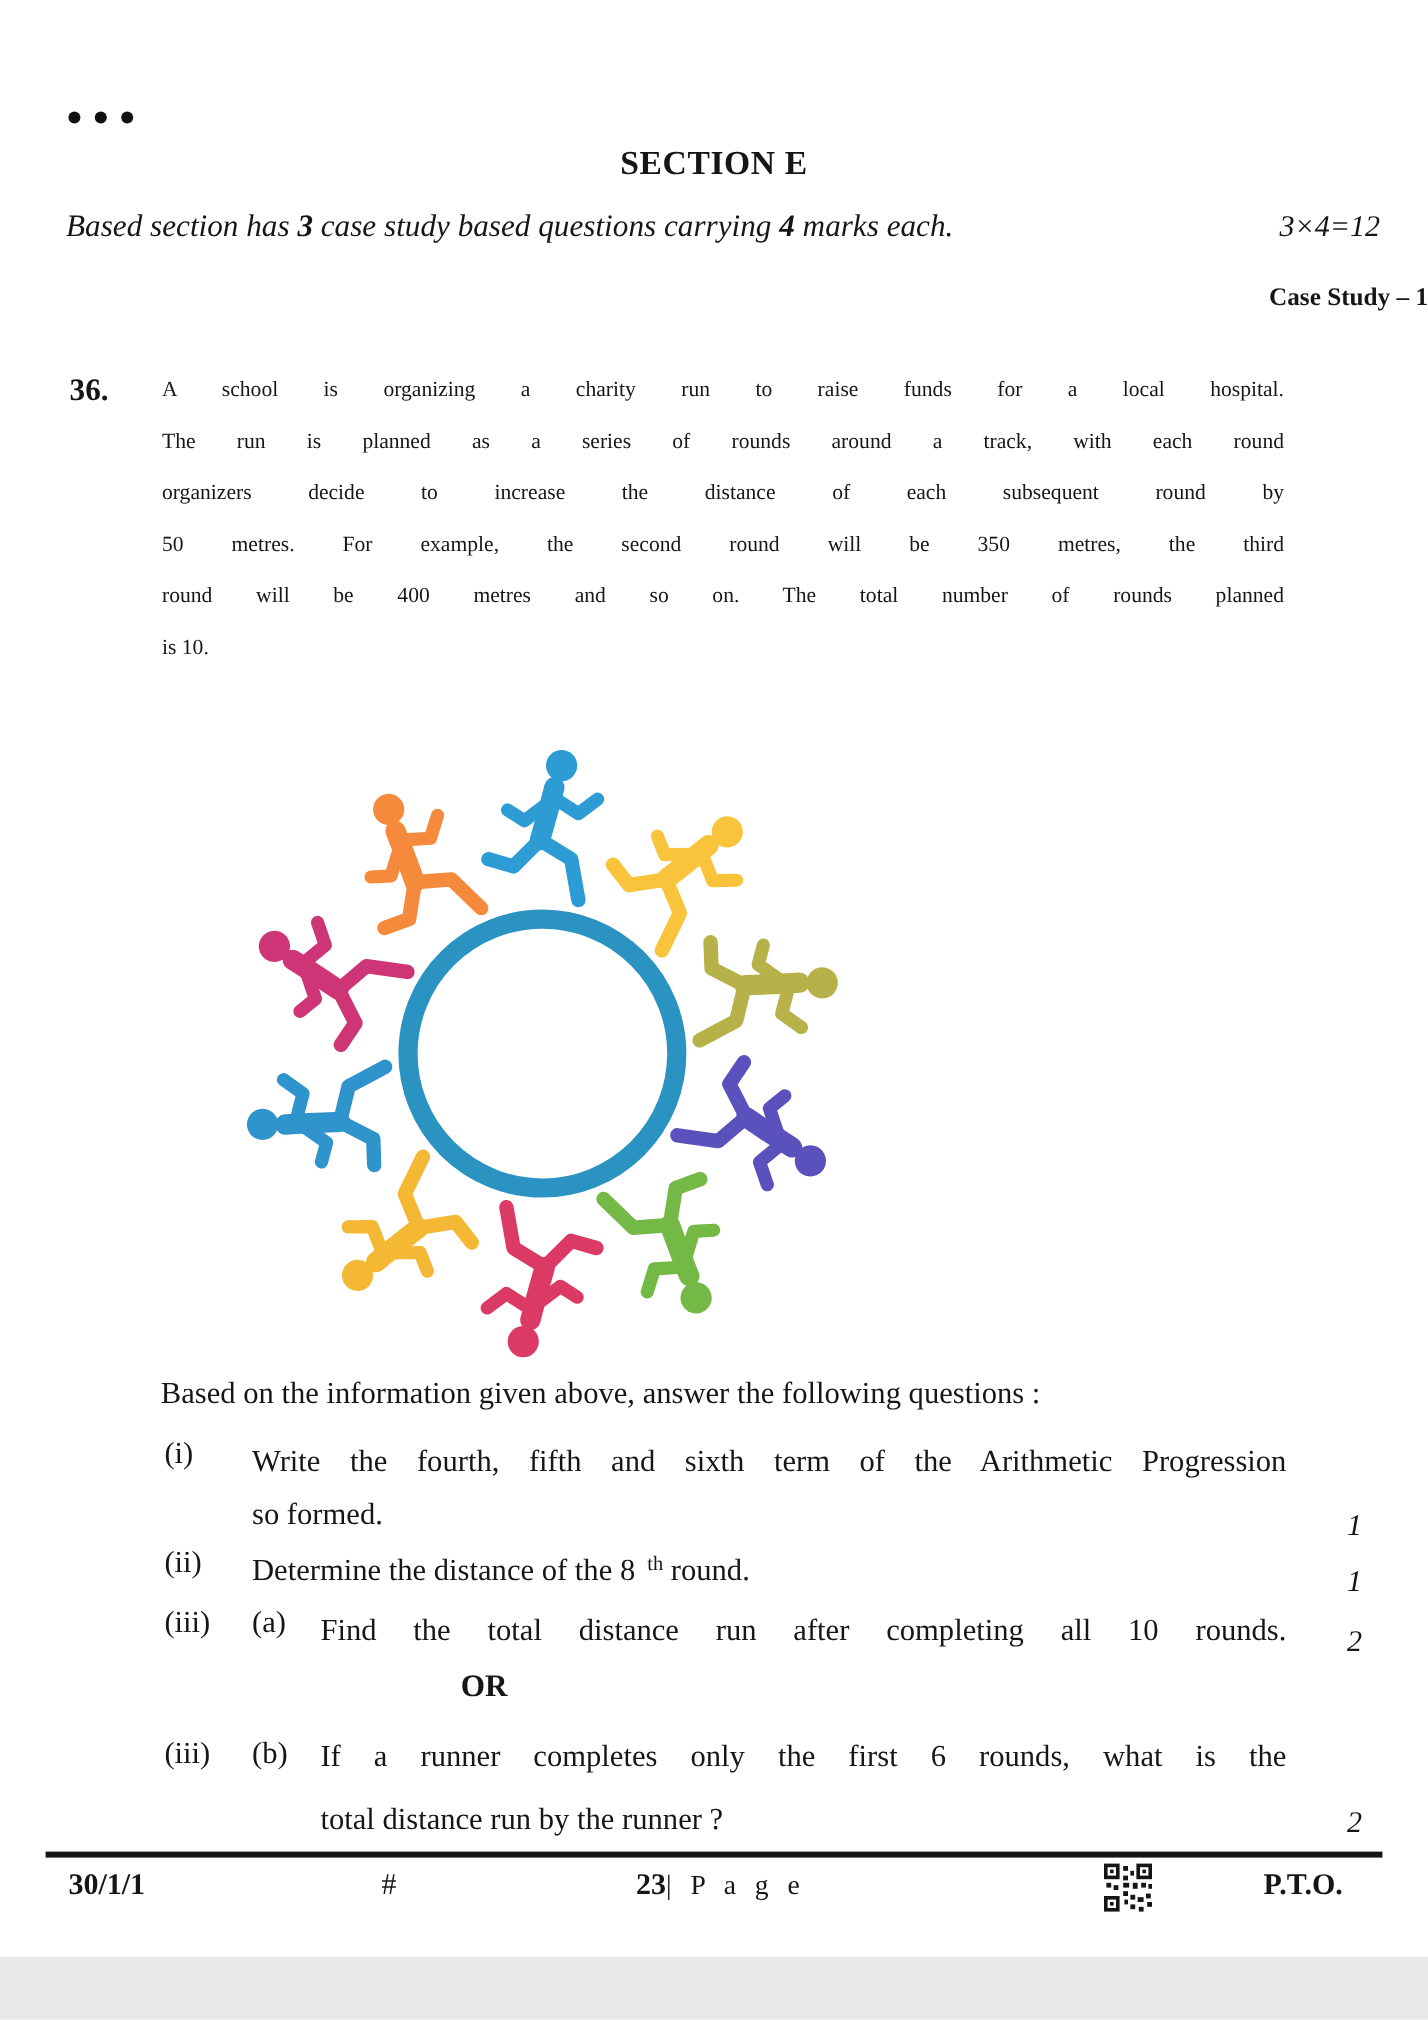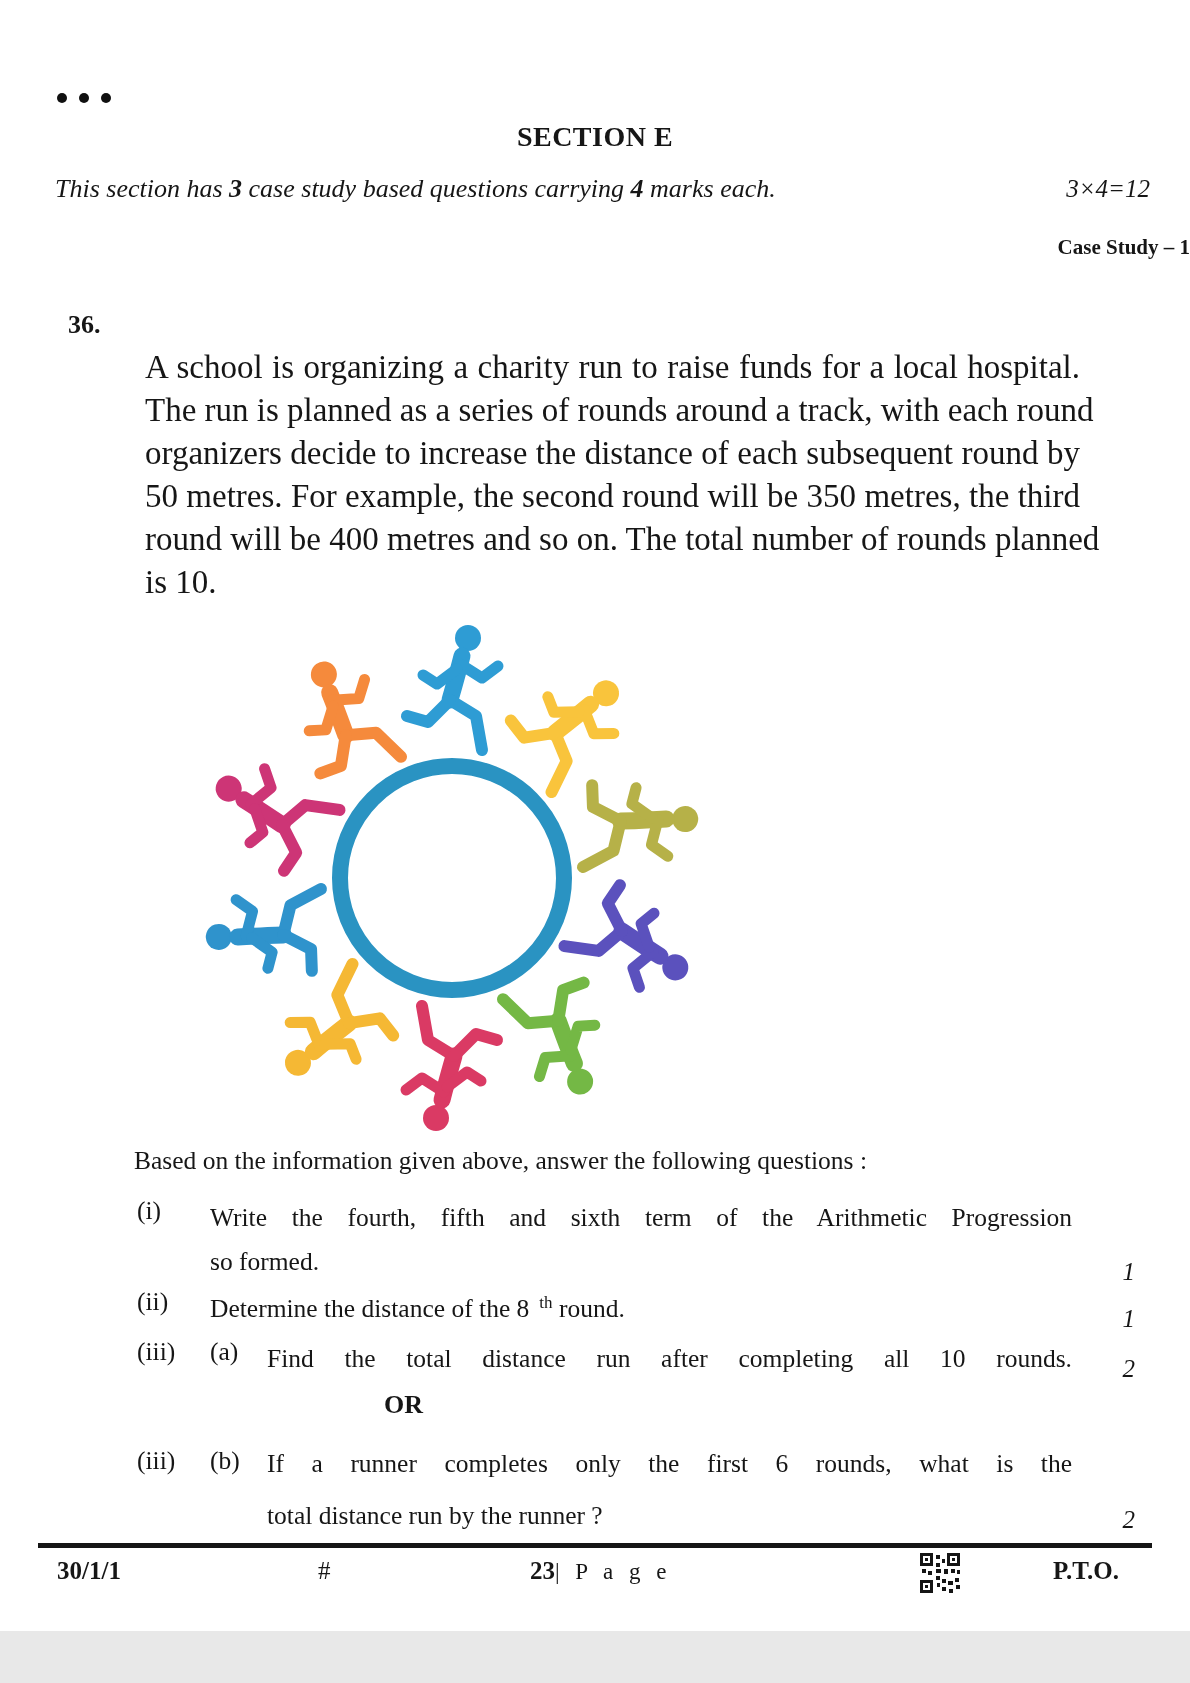--- a/index.html
+++ b/index.html
@@ -30,23 +30,23 @@
   }
   .instr-bold { font-weight:bold; }
   .total-marks { font-size:25px; }
 
   .case-title {
     position:absolute; top:235px; left:0; right:0;
     text-align:right; font-weight:bold; font-size:21px;
   }
 
   
-  .q36 { position:absolute; top:303px; left:68px; width:1015px; }
+  .q36 { position:absolute; top:303px; left:58px; width:1015px; }
   .qnum { position:absolute; left:0; top:0; font-weight:bold; font-size:26px; line-height:43px; }
-  .qbody { margin-left:77px; width:935px; font-size:33px;margin-top:43px; }
+  .qbody { margin-left:77px; width:935px; font-size:18px; }
   .qline { height:43px; line-height:43px; white-space:nowrap;
            text-align:justify; text-align-last:justify; }
   .qline.last { text-align-last:left; }
 
   
   .figure { position:absolute; left:168px; top:562px; width:570px; height:578px; }
 
   
   .intro { position:absolute; left:134px; top:1146px; font-size:25.5px; }
 
@@ -84,21 +84,21 @@
 
   <div class="dots">
     <span class="dot"></span>
     <span class="dot"></span>
     <span class="dot"></span>
   </div>
 
   <div class="section-title">SECTION E</div>
 
   <div class="instr-row">
-    <span><span>This section has </span><span class="instr-bold">3</span><span> case study based questions carrying </span><span class="instr-bold">4</span><span> marks each.</span></span>
+    <span><span>Based section has </span><span class="instr-bold">3</span><span> case study based questions carrying </span><span class="instr-bold">4</span><span> marks each.</span></span>
     <span class="total-marks">3×4=12</span>
   </div>
 
   <div class="case-title">Case Study – 1</div>
 
   <div class="q36">
     <span class="qnum">36.</span>
     <div class="qbody">
       <div class="qline">A school is organizing a charity run to raise funds for a local hospital.</div>
       <div class="qline">The run is planned as a series of rounds around a track, with each round</div>

